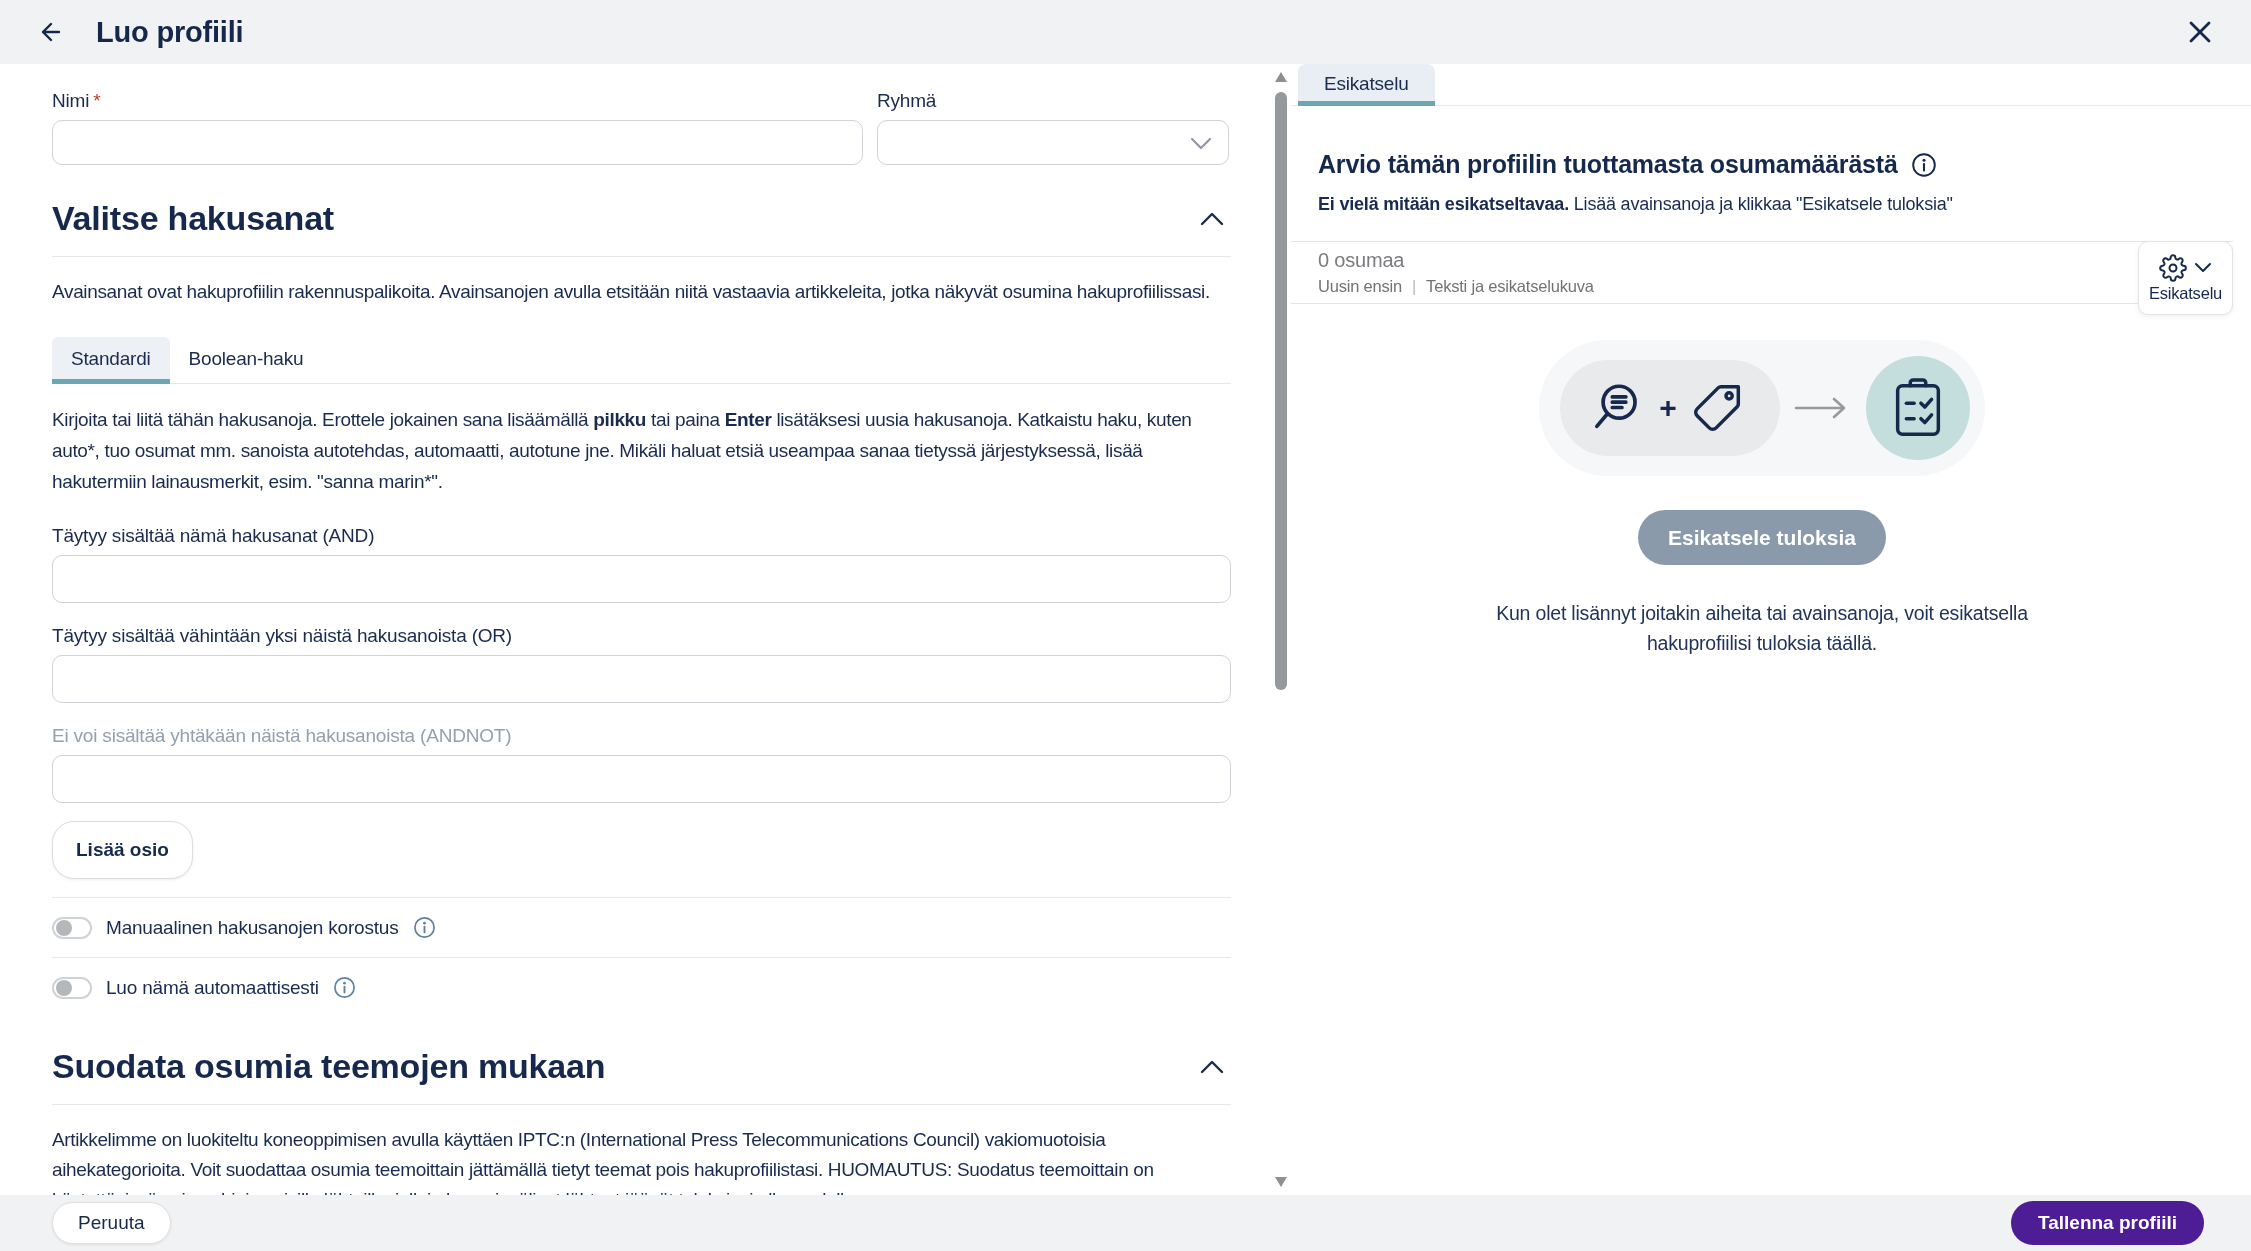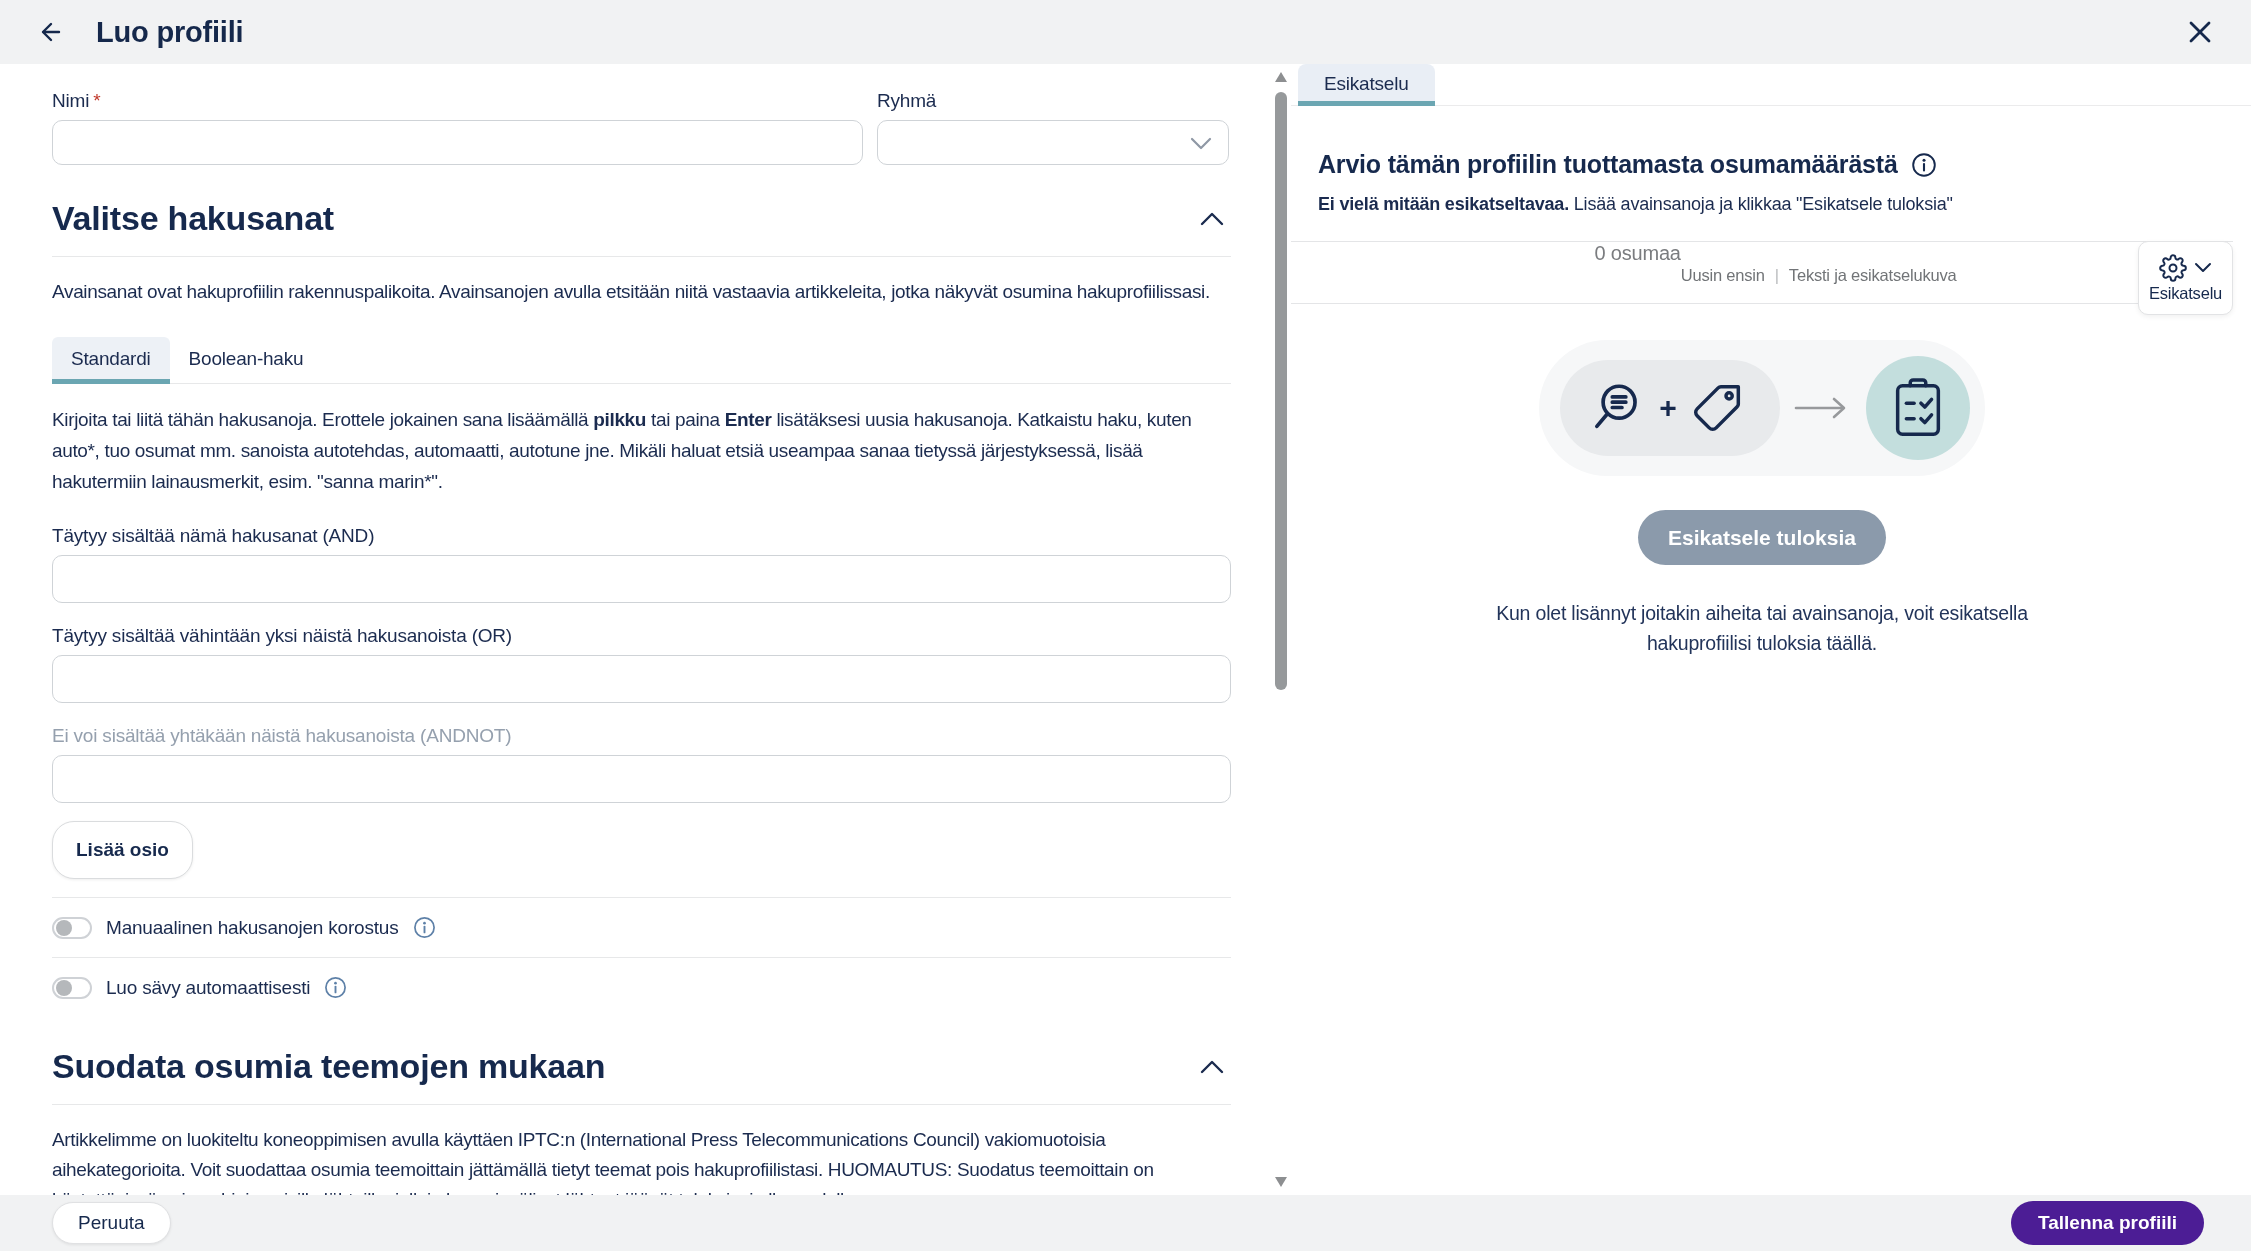--- a/index.html
+++ b/index.html
@@ -104,21 +104,21 @@
   .preview-tab::after { content: ""; position: absolute; left: 0; right: 0; bottom: -1px; height: 5px; background: #6BA6B2; }
 
   .preview-body { padding-top: 44px; }
   .preview-title-row { padding-left: 27px; display: flex; align-items: center; gap: 13px; }
   .preview-title { font-size: 25px; font-weight: 700; color: #16294D; }
   .preview-subtitle { padding-left: 27px; margin-top: 15px; font-size: 18px; color: #1B2B4F; }
 
   .results-bar {
     margin-top: 26px; width: 942px; height: 63px; background: #fff;
     border-top: 1px solid #E4E5E7; border-bottom: 1px solid #E4E5E7;
-    position: relative; display: flex; flex-direction: row; justify-content: center;
+    position: relative; display: flex; flex-direction: column; justify-content: center;
     padding-left: 27px;
   }
   .results-count { font-size: 20px; color: #7A7C7F; }
   .results-meta { margin-top: 5px; font-size: 16.5px; color: #717477; display: flex; gap: 10px; align-items: center; }
   .results-meta .sep { color: #B9BBBD; }
   .view-box {
     position: absolute; right: 0; top: -1px; width: 95px; height: 74px;
     background: #fff; border: 1px solid #E2E3E5; border-radius: 10px;
     box-shadow: 0 2px 5px rgba(0,0,0,0.06);
     display: flex; flex-direction: column; align-items: center; justify-content: center;
@@ -257,21 +257,21 @@
               <path d="M11.5 10.6 V16.4" stroke="#5E81A8" stroke-width="1.9" stroke-linecap="round"></path>
             </svg>
           </span>
         </span>
       </div>
 
       <div class="toggle-row">
         <div class="toggle">
             <div class="knob"></div>
           </div>
-        <span class="toggle-label">Luo sävy automaattisesti</span>
+        <span class="toggle-label">Luo nämä automaattisesti</span>
         <span class="info-btn">
           <span>
             <svg width="23" height="23" viewBox="0 0 23 23" fill="none">
               <circle cx="11.5" cy="11.5" r="9.6" stroke="#5E81A8" stroke-width="1.7"></circle>
               <circle cx="11.5" cy="7.2" r="1.35" fill="#5E81A8"></circle>
               <path d="M11.5 10.6 V16.4" stroke="#5E81A8" stroke-width="1.9" stroke-linecap="round"></path>
             </svg>
           </span>
         </span>
       </div>

